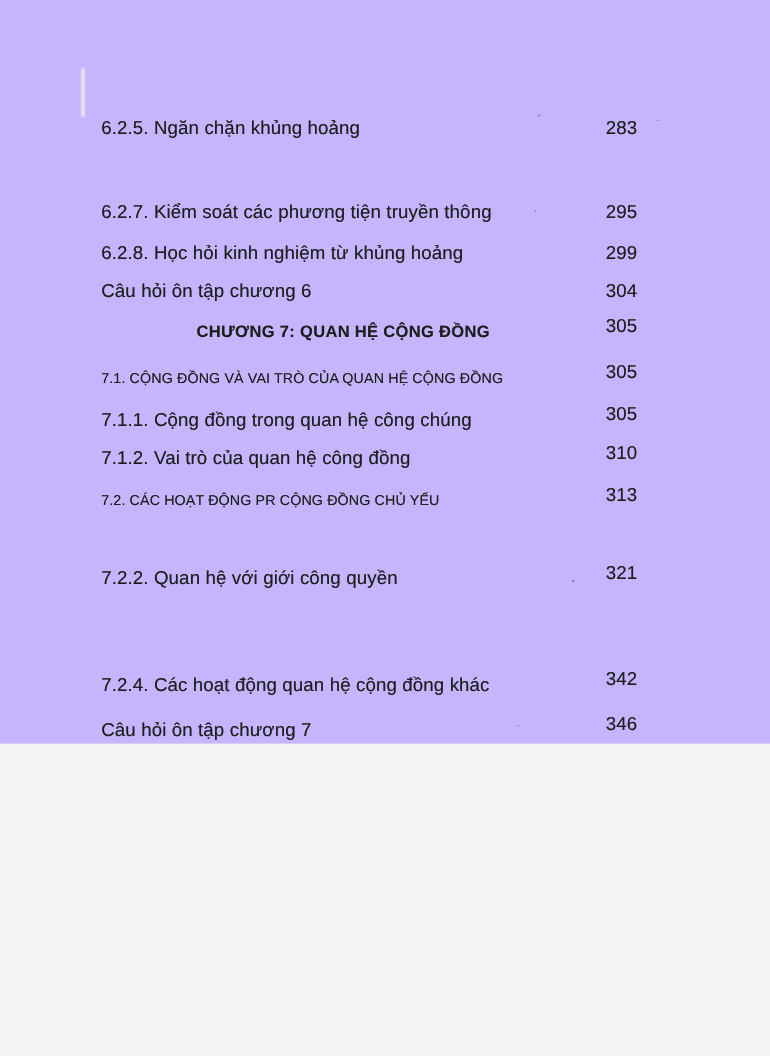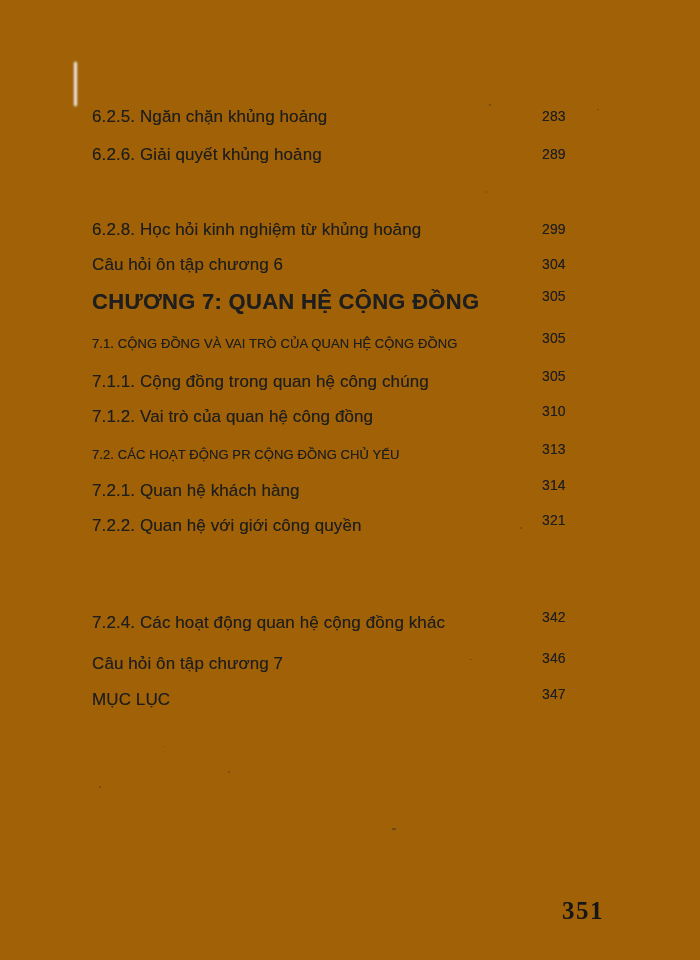--- a/index.html
+++ b/index.html
@@ -3,22 +3,22 @@
 <meta charset="utf-8">
 <style>
   html,body{margin:0;padding:0;}
   body{
     width:700px;height:960px;
     background:#f4f4f2;
     font-family:"Liberation Sans",sans-serif;
   }
   .page{
     position:relative;
-    width:700px;height:960px;
-    background:#a16207;
+    width:700px;height:676px;
+    background:#c4b5fd;
     color:#1e1e1e;
     overflow:hidden;
     text-decoration:underline;
   }
   .toc{
     position:absolute;
     left:92px;top:0;
     width:496px;
     height:960px;
   }
@@ -31,29 +31,30 @@
     line-height:25px;
     letter-spacing:.1px;
     text-shadow:0 0 .5px rgba(25,25,25,.55);
   }
   .row .t{
     flex:1 1 auto;
     padding-right:10px;
   }
   .row .n{
     flex:0 0 46px;
-    text-align:left;
-    font-size:14px;
+    text-align:center;
+    font-size:17px;
   }
   
   .nr .n{margin-top:-5px;}
   
   .chapter .t{
+    text-align:center;
     font-weight:bold;
-    font-size:22px;
+    font-size:15px;
     letter-spacing:.3px;
   }
   
   .section .t{
     font-size:13px;
     letter-spacing:.1px;
   }
   
   .two-line .t .l1{
     display:block;
@@ -114,25 +115,25 @@
   <div class="speck sp8"></div>
   <div class="speck sp9"></div>
 
   <div class="toc">
 
     <div class="row" style="top:104px">
       <span class="t">6.2.5. Ngăn chặn khủng hoảng</span>
       <span class="n">283</span>
     </div>
 
-    <div class="row" style="top:142px">
-      <span class="t">6.2.6. Giải quyết khủng hoảng</span>
-      <span class="n">289</span>
+
+    <div class="row" style="top:180px">
+      <span class="t">6.2.7. Kiểm soát các phương tiện truyền thông</span>
+      <span class="n">295</span>
     </div>
-
 
     <div class="row" style="top:217px">
       <span class="t">6.2.8. Học hỏi kinh nghiệm từ khủng hoảng</span>
       <span class="n">299</span>
     </div>
 
     <div class="row" style="top:252px">
       <span class="t">Câu hỏi ôn tập chương 6</span>
       <span class="n">304</span>
     </div>
@@ -155,24 +156,20 @@
     <div class="row nr" style="top:404px">
       <span class="t">7.1.2. Vai trò của quan hệ công đồng</span>
       <span class="n">310</span>
     </div>
 
     <div class="row section nr" style="top:442px">
       <span class="t">7.2. CÁC HOẠT ĐỘNG PR CỘNG ĐỒNG CHỦ YẾU</span>
       <span class="n">313</span>
     </div>
 
-    <div class="row nr" style="top:478px">
-      <span class="t">7.2.1. Quan hệ khách hàng</span>
-      <span class="n">314</span>
-    </div>
 
     <div class="row nr" style="top:513px">
       <span class="t">7.2.2. Quan hệ với giới công quyền</span>
       <span class="n">321</span>
     </div>
 
 
     <div class="row nr" style="top:610px">
       <span class="t">7.2.4. Các hoạt động quan hệ cộng đồng khác</span>
       <span class="n">342</span>

